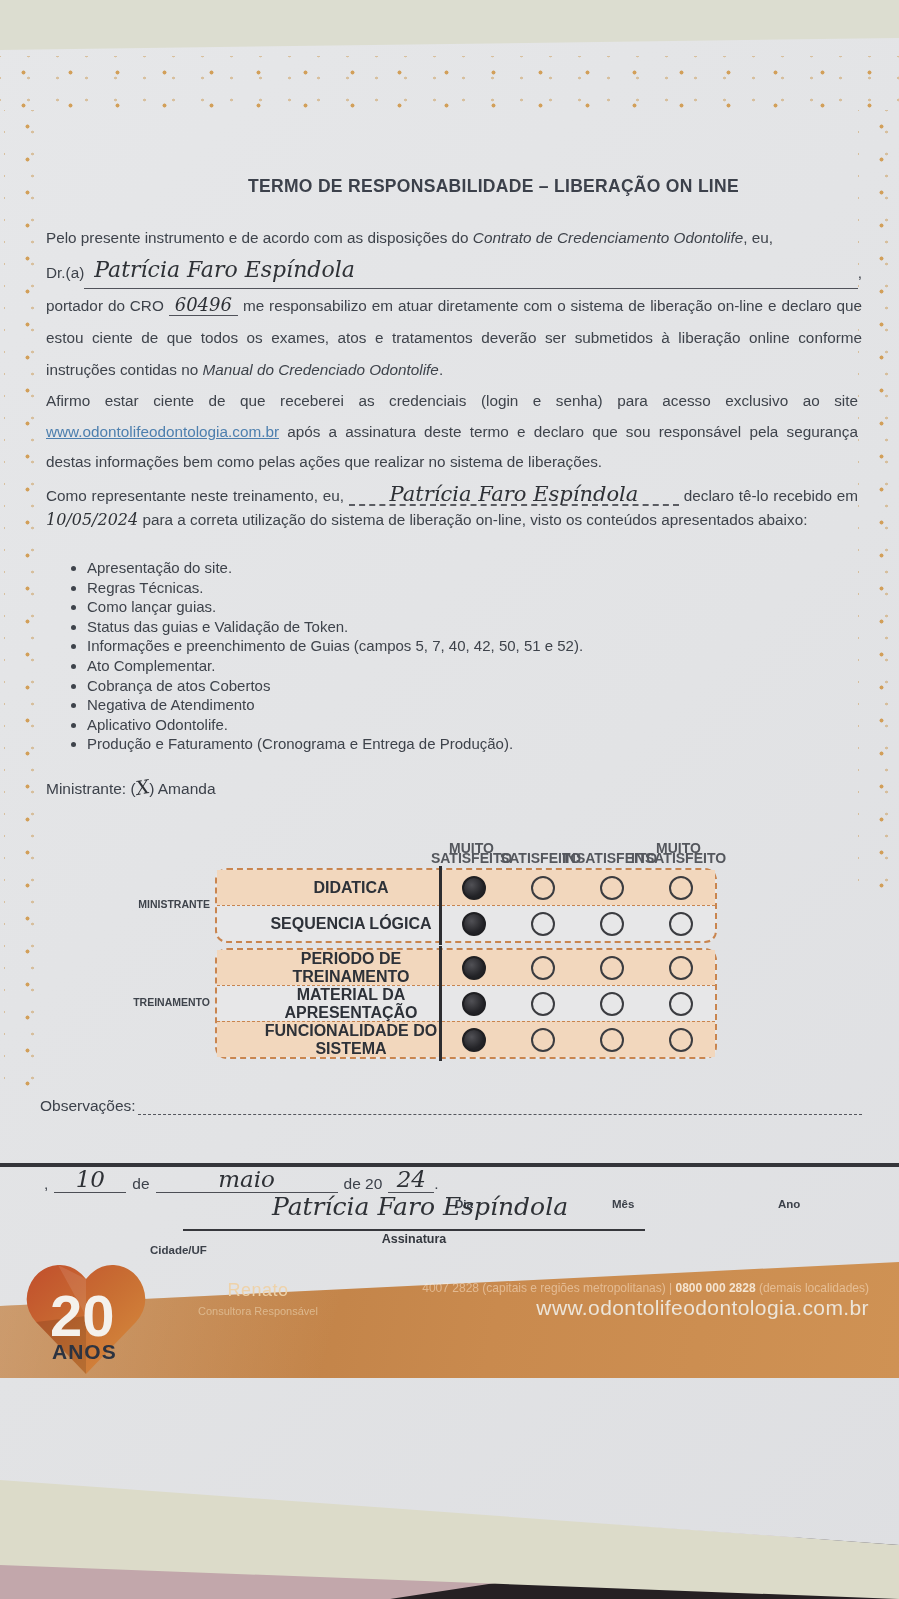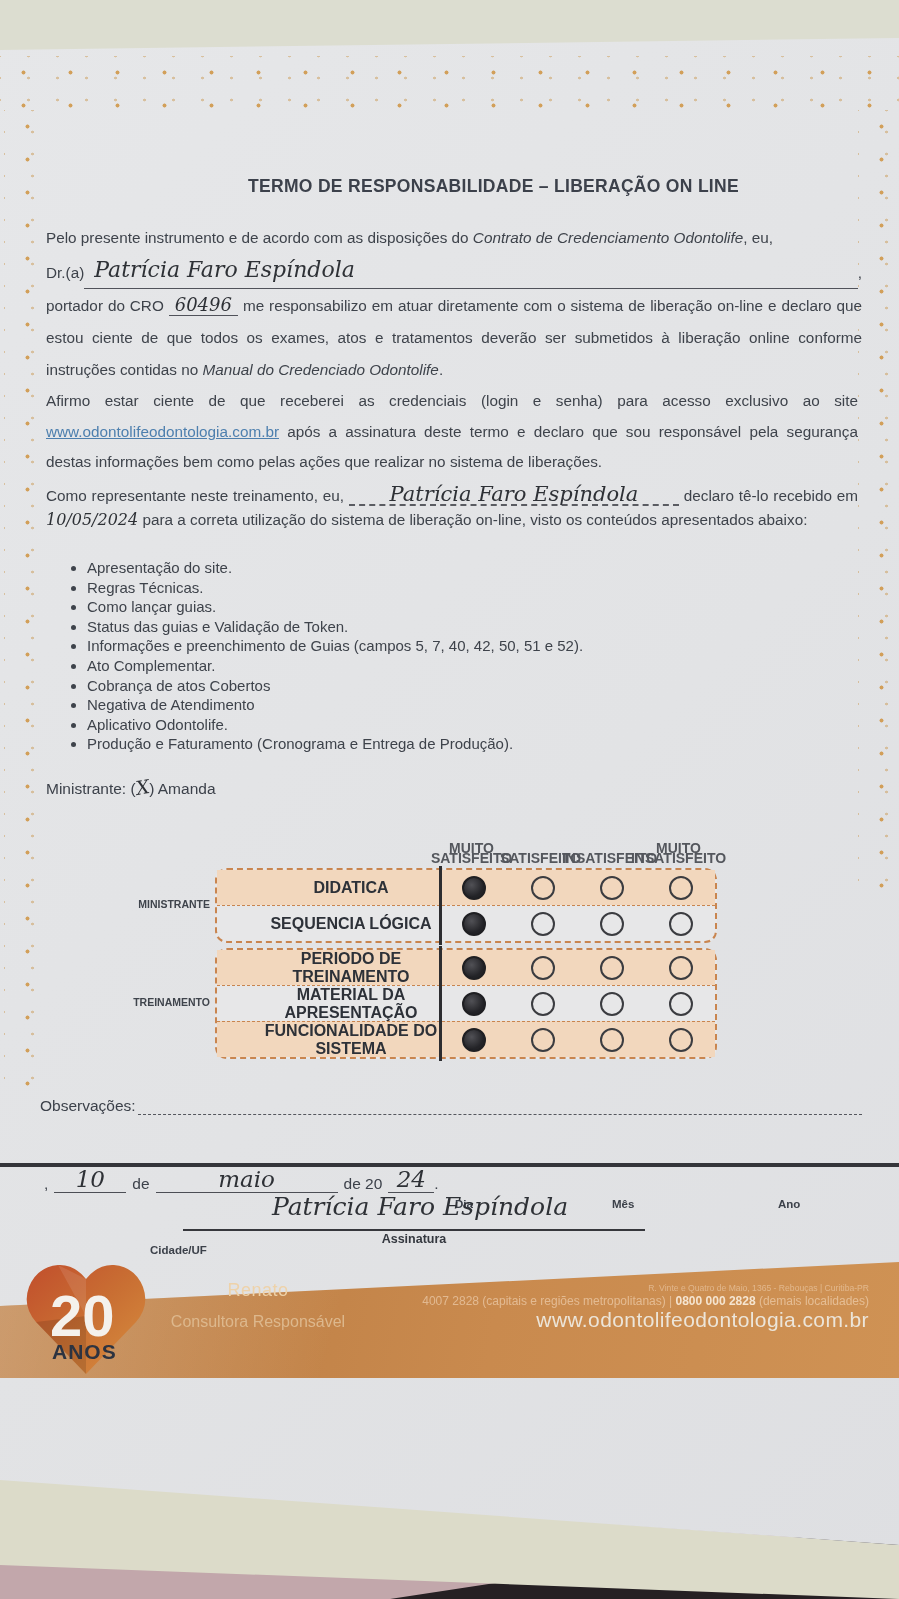--- a/index.html
+++ b/index.html
@@ -90,21 +90,21 @@
   #sig-label{left:183px;top:1232px;width:462px;text-align:center;font-size:12.5px;font-weight:bold;color:#34383f;}
 
   
   #band{left:0;top:1262px;width:899px;height:116px;
     clip-path:polygon(0 44px,100% 0,100% 100%,0 100%);
     background:linear-gradient(100deg,#b97a41 0%,#c98a4e 55%,#cf9254 100%);}
   #band::before{content:'';position:absolute;inset:0;
     background:linear-gradient(105deg,rgba(255,245,230,.28) 0%,rgba(255,245,230,0) 38%);}
   #consultant{left:148px;top:1280px;width:220px;text-align:center;}
   #consultant .cname{font-size:18px;color:#eed2a9;letter-spacing:.5px;}
-  #consultant .crole{font-size:16px;color:#ddb88d;margin-top:12px;}
+  #consultant .crole{font-size:11px;color:#ddb88d;margin-top:4px;}
   #contact{right:30px;top:1282px;width:560px;text-align:right;line-height:12.5px;}
   #contact .addr{font-size:8.6px;color:rgba(255,239,219,.42);}
   #contact .phone{font-size:12px;color:rgba(255,239,219,.48);}
   #contact .phone b{color:rgba(255,250,240,.8);}
   #contact .site{font-size:21px;color:#ece5d9;letter-spacing:.4px;margin-top:7px;}
 
   #heart{left:20px;top:1256px;width:132px;height:122px;}
 </style>
 </head>
 <body>
@@ -284,21 +284,20 @@
     <div id="sig-label" class="abs">Assinatura</div>
 
     <div id="band" class="abs"></div>
 
     <div id="consultant" class="abs">
       <div class="cname">Renato</div>
       <div class="crole">Consultora Responsável</div>
     </div>
 
     <div id="contact" class="abs">
-      <div class="addr">R. Vinte e Quatro de Maio, 1365 - Rebouças | Curitiba-PR</div>
       <div class="phone"><span>4007 2828 (capitais e regiões metropolitanas) | </span><b>0800 000 2828</b><span> (demais localidades)</span></div>
       <div class="site">www.odontolifeodontologia.com.br</div>
     </div>
 
     <svg id="heart" class="abs" viewBox="0 0 132 122">
       <defs>
         <linearGradient id="hg" x1="0" y1="0" x2="1" y2="1">
           <stop offset="0" stop-color="#c14e2c"></stop>
           <stop offset=".5" stop-color="#c96f33"></stop>
           <stop offset="1" stop-color="#d88f3f"></stop>

